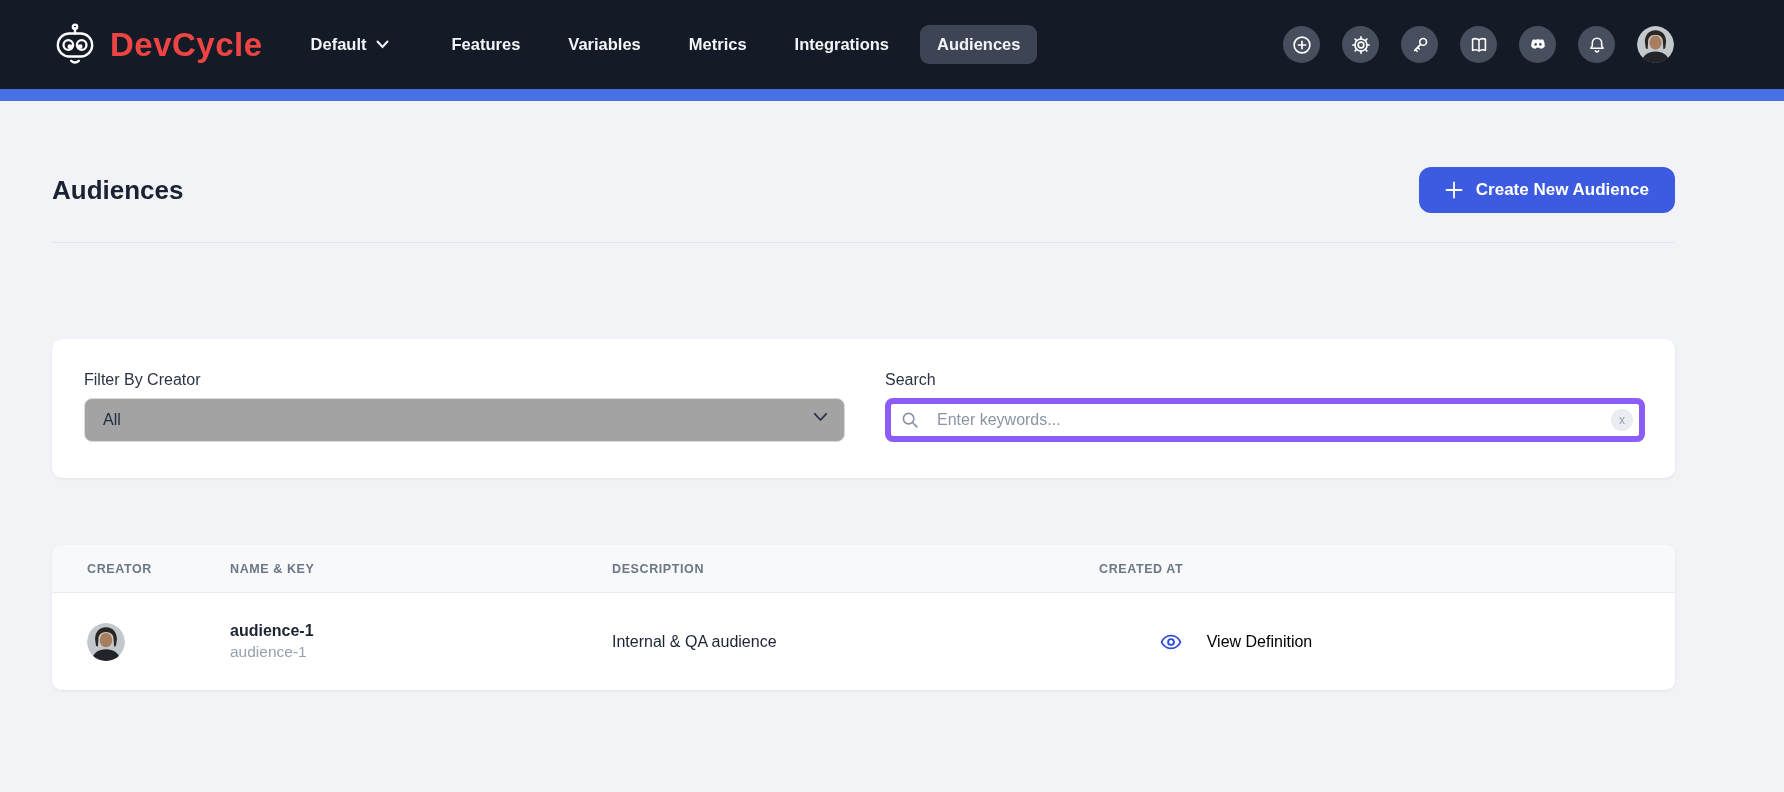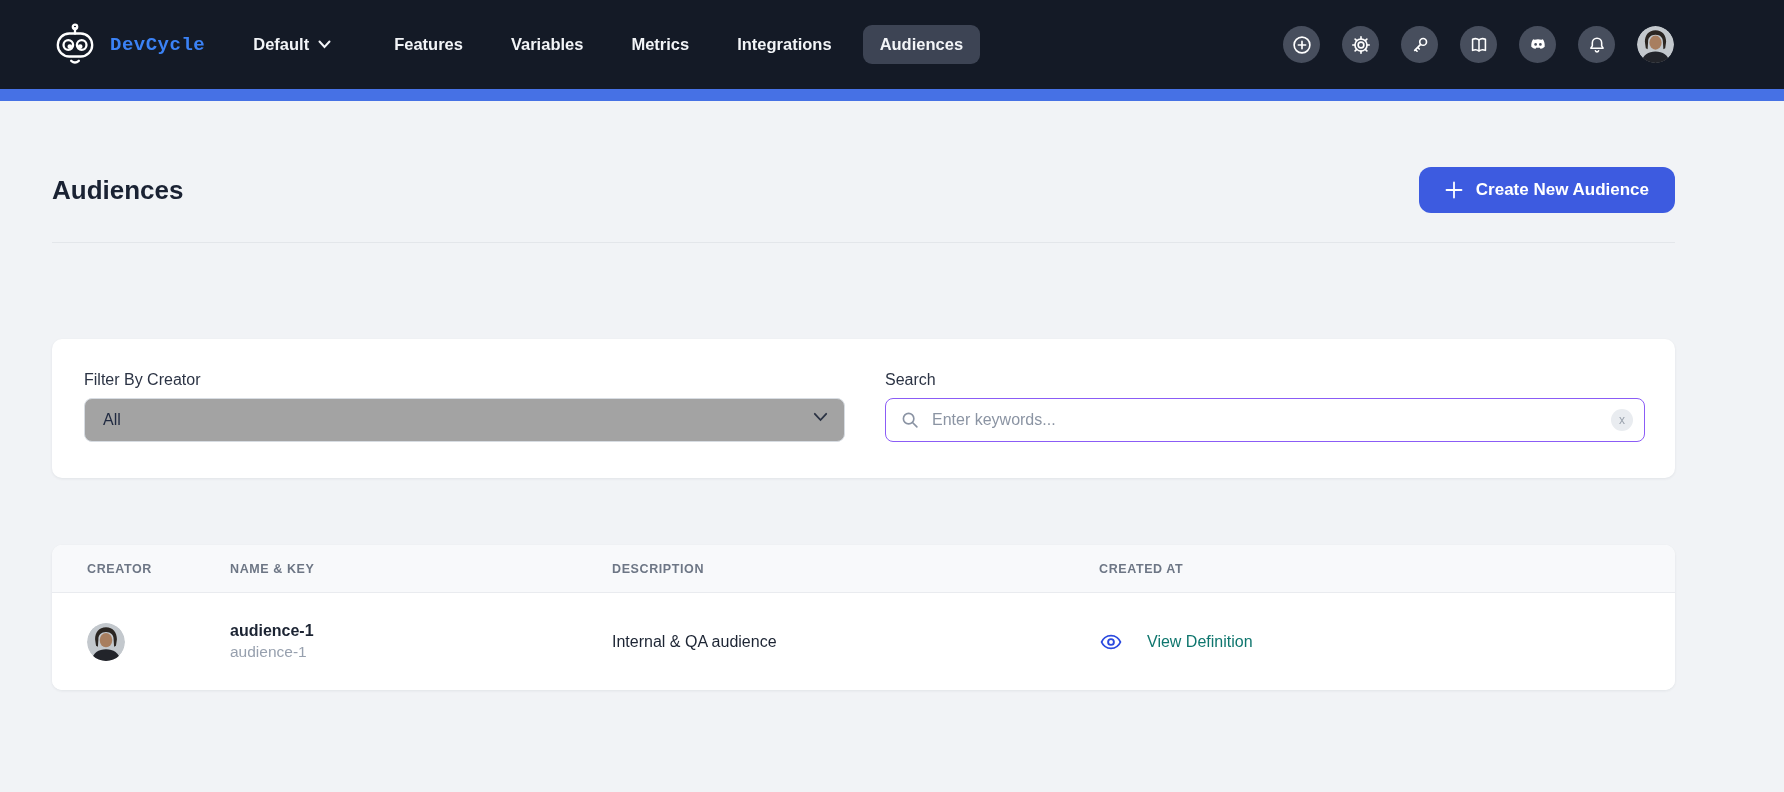--- a/index.html
+++ b/index.html
@@ -2,21 +2,21 @@
 <html><head>
 <meta charset="utf-8">
 <style>
   * { margin:0; padding:0; box-sizing:border-box; }
   html,body { width:1784px; height:792px; overflow:hidden; }
   body { font-family:"Liberation Sans", sans-serif; background:#f1f3f6; color:#1c2433; }
 
   
   .topbar { height:89px; background:#141a26; display:flex; align-items:center; padding:0 110px 0 52px; }
   .brand { display:flex; align-items:center; gap:12px; cursor:pointer; }
-  .brand-name { color:#3b82f6; font-size:19px; font-weight:bold; letter-spacing:.5px; font-family:Liberation Mono, monospace; }
+  .brand-name { color:#ef4444; font-size:33px; font-weight:bold; letter-spacing:.5px; font-family:Liberation Sans, sans-serif; }
   .proj-select { display:flex; align-items:center; gap:9px; margin-left:48px; color:#f2f4f7; font-size:16.5px; font-weight:600; cursor:pointer; }
   .nav-menu { display:flex; align-items:flex-end; margin-left:46px; gap:14px; }
   .nav-item { color:#f2f4f7; font-size:16.5px; font-weight:600; text-decoration:none; padding:10px 17px; border-radius:9px; cursor:pointer; white-space:nowrap; }
   .nav-item.active { background:#3d4454; }
   .top-actions { margin-left:auto; display:flex; align-items:center; gap:22px; }
   .icon-btn { width:37px; height:37px; border-radius:50%; background:#474e5d; display:flex; align-items:center; justify-content:center; cursor:pointer; flex:0 0 auto; }
   .avatar-sm { width:37px; height:37px; border-radius:50%; overflow:hidden; cursor:pointer; flex:0 0 auto; }
 
   .accent-strip { height:12px; background:#4671e5; }
 
@@ -27,39 +27,39 @@
   .btn-primary { display:flex; align-items:center; gap:13px; height:46px; padding:0 26px; background:#3d5be0; color:#ffffff; font-size:17px; font-weight:600; border:none; border-radius:12px; cursor:pointer; font-family:"Liberation Sans", sans-serif; }
   .divider { border:none; border-top:1px solid #e3e6ea; margin-top:29px; }
 
   
   .filter-card { margin-top:96px; background:#ffffff; border-radius:10px; box-shadow:0 1px 3px rgba(20,26,40,.07); padding:32px 30px 36px 32px; display:flex; gap:40px; }
   .field { display:flex; flex-direction:column; }
   .field-label { font-size:16px; font-weight:500; color:#2b3344; margin-bottom:9px; }
   .select-box { position:relative; width:761px; height:44px; border:1px solid #d7dce2; border-radius:8px; background:#a3a3a3; display:flex; align-items:center; padding:0 18px; font-size:16px; font-weight:500; color:#1f2940; cursor:pointer; }
   .select-box .chev { position:absolute; right:16px; top:13px; }
   .search-wrap { position:relative; width:760px; }
-  .search-input { width:100%; height:44px; border:1px solid #8b5cf6; border-radius:8px; padding:0 48px 0 46px; font-size:16px; color:#1f2940; outline:none; font-family:"Liberation Sans", sans-serif; }
+  .search-input { width:100%; height:44px; border:6px solid #8b5cf6; border-radius:8px; padding:0 48px 0 46px; font-size:16px; color:#1f2940; outline:none; font-family:"Liberation Sans", sans-serif; }
   .search-input::placeholder { color:#8b94a3; }
   .search-icon { position:absolute; left:14px; top:11px; }
   .clear-btn { position:absolute; right:12px; top:11px; width:22px; height:22px; border-radius:50%; background:#e9ecf0; border:none; color:#9aa2ad; font-size:12px; line-height:1; cursor:pointer; display:flex; align-items:center; justify-content:center; font-family:"Liberation Sans", sans-serif; }
 
   
   .table-card { margin-top:67px; background:#ffffff; border-radius:10px; box-shadow:0 1px 3px rgba(20,26,40,.07); overflow:hidden; }
   .thead, .trow { display:grid; grid-template-columns:143px 382px 487px 273px 1fr; align-items:center; padding:0 35px; }
   .thead { height:48px; background:#f8f9fb; border-bottom:1px solid #e9ebef; }
   .th { font-size:12.5px; font-weight:bold; color:#6d7685; letter-spacing:.6px; text-transform:uppercase; }
   .trow { height:97px; background:#ffffff; }
   .avatar-md { width:38px; height:38px; border-radius:50%; overflow:hidden; }
   .cell-stack { display:flex; flex-direction:column; gap:3px; }
   .row-name { font-size:16px; font-weight:bold; color:#1c2433; }
   .row-key { font-size:15.5px; color:#97a0ae; }
   .row-desc { font-size:16px; color:#1c2433; }
   .row-date { font-size:16px; color:#1c2433; }
   .row-time { font-size:15.5px; color:#8a93a3; }
-  .view-link { display:flex; align-items:center; gap:24px; color:#0f766e; font-size:16px; font-weight:500; text-decoration:none; cursor:pointer; }
+  .view-link { display:flex; align-items:center; gap:24px; color:#000000; font-size:16px; font-weight:500; text-decoration:none; cursor:pointer;justify-content:center; }
 
   svg { display:block; }
 </style>
 </head>
 <body>
 
 <svg width="0" height="0" style="position:absolute" aria-hidden="true">
   <symbol id="sym-avatar" viewBox="0 0 40 40">
     <circle cx="20" cy="20" r="20" fill="#c3c8cd"></circle>
     <path d="M20 4.5 c-7.5 0 -11.5 5.5 -11.5 12.5 l1 7 2 1 .5 -8 c0 -4.5 3 -7.5 8 -7.5 s8 3 8 7.5 l.5 8 2 -1 1 -7 c0 -7 -4 -12.5 -11.5 -12.5 z" fill="#2b2622"></path>

